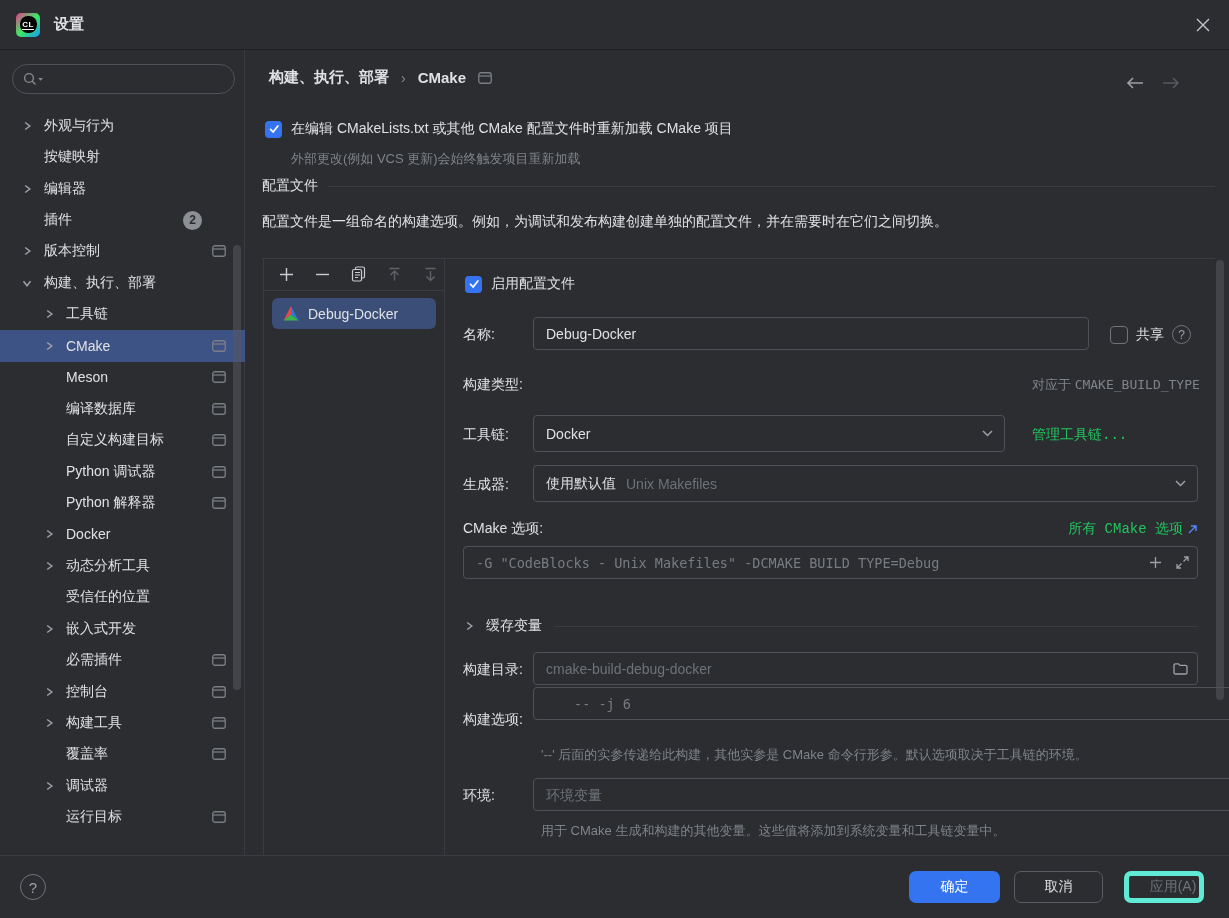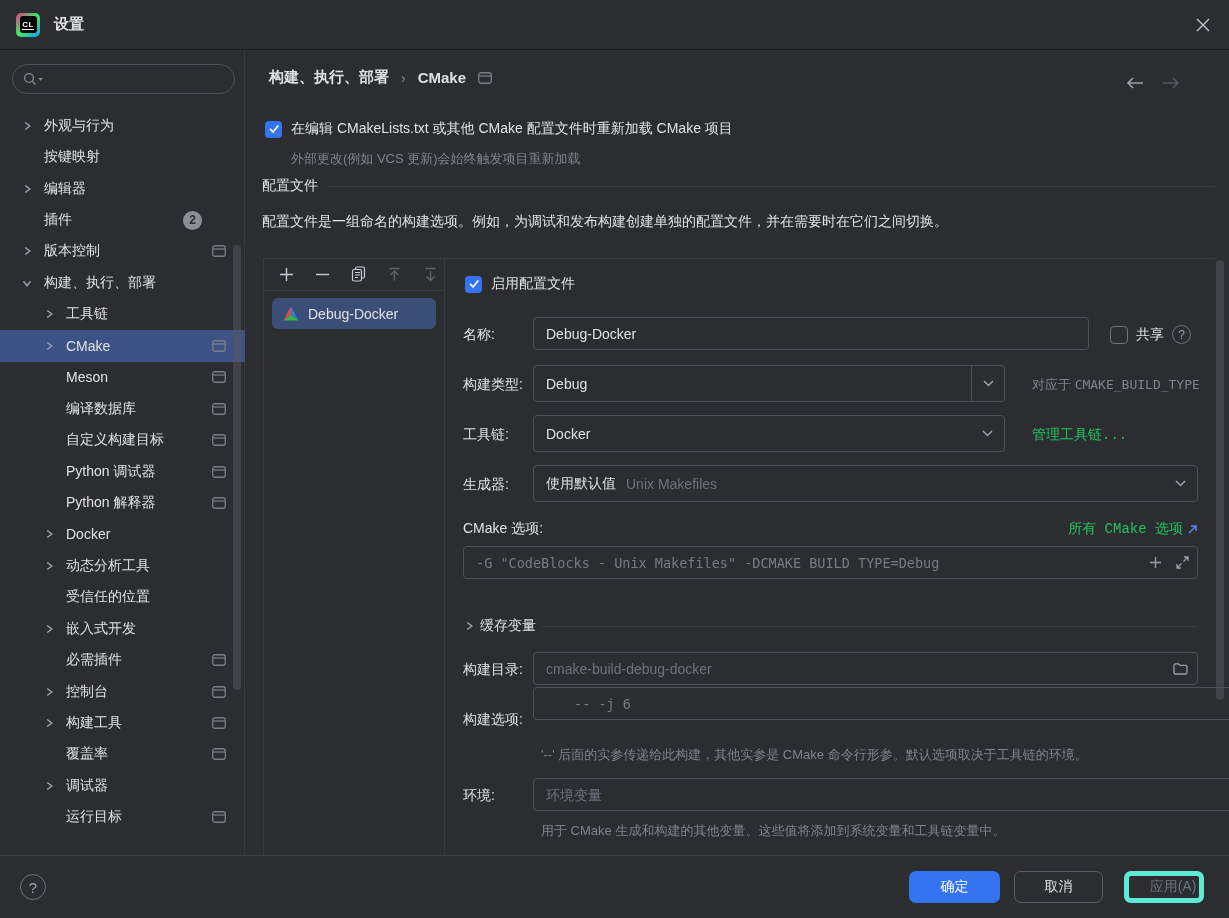--- a/index.html
+++ b/index.html
@@ -10,21 +10,21 @@
     position:relative; overflow:hidden;
   }
   .row { display:flex; align-items:center; }
 
   
   .titlebar { position:absolute; left:0; top:0; width:1229px; height:50px;
     border-bottom:1px solid #1e1f22; display:flex; align-items:center; }
   .app-icon { width:24px; height:24px; margin-left:16px; border-radius:5px;
     background:linear-gradient(135deg,#ed358c 0%,#3bea62 50%,#179af7 100%);
     display:flex; align-items:center; justify-content:center; }
-  .app-icon-inner { width:17px; height:17px; background:#000; border-radius:3px;
+  .app-icon-inner { width:17px; height:17px; background:#000; border-radius:8px;
     color:#fff; font-size:8px; font-weight:bold; display:flex; align-items:center;
     justify-content:center; letter-spacing:0.5px; }
   .app-icon-inner b { border-bottom:1.5px solid #fff; font-weight:bold; }
   .win-title { margin-left:14px; font-size:15px; font-weight:600; color:#dfe1e5; }
   .close-btn { position:absolute; right:14px; top:13px; width:24px; height:24px;
     display:flex; align-items:center; justify-content:center; cursor:pointer; }
 
   
   .sidebar { position:absolute; left:0; top:50px; width:245px; height:805px;
     border-right:1px solid #393b40; }
@@ -631,28 +631,20 @@
     <div class="field" style="left:86px;top:58px;width:556px;height:33px;">
       <input value="Debug-Docker" style="">
     </div>
     <div class="row" style="position:absolute;left:663px;top:66px;gap:8px;">
       <span class="checkbox unchecked" style="width:18px;height:18px;"></span>
       <span>共享</span>
       <span class="help-circle">?</span>
     </div>
 
     <div class="f-label" style="top:117px;">构建类型:</div>
-    <div class="field combo" style="left:86px;top:106px;width:472px;height:37px;">
-      <span>Debug</span>
-      <span class="chev-cell">
-        <svg width="11" height="7" viewBox="0 0 11 7">
-            <polyline points="1,1 5.5,5.5 10,1" fill="none" stroke="#9da0a8" stroke-width="1.5"></polyline>
-          </svg>
-      </span>
-    </div>
     <div class="hint" style="position:absolute;left:585px;top:117px;">
       <span>对应于 </span><span class="mono">CMAKE_BUILD_TYPE</span>
     </div>
 
     <div class="f-label" style="top:167px;">工具链:</div>
     <div class="field combo" style="left:86px;top:156px;width:472px;height:37px;">
       <span>Docker</span>
       <span class="chev">
         <svg width="11" height="7" viewBox="0 0 11 7">
             <polyline points="1,1 5.5,5.5 10,1" fill="none" stroke="#9da0a8" stroke-width="1.5"></polyline>
@@ -688,21 +680,21 @@
             <path d="M6.5 1 V12 M1 6.5 H12" stroke="#9da0a8" stroke-width="1.3"></path>
           </svg>
       </span>
       <span class="icon-btn" style="width:30px;flex:0 0 auto;">
         <svg width="13" height="13" viewBox="0 0 13 13">
             <path d="M7.5 5.5 L12 1 M8 1 H12 V5 M5.5 7.5 L1 12 M1 8 V12 H5" fill="none" stroke="#9da0a8" stroke-width="1.3"></path>
           </svg>
       </span>
     </div>
 
-    <div class="row" style="position:absolute;left:18px;top:358px;right:31px;gap:6px;">
+    <div class="row" style="position:absolute;left:18px;top:358px;right:31px;gap:12px;">
       <svg width="9" height="10" viewBox="0 0 9 10">
           <polyline points="2.2,1.5 6.8,5 2.2,8.5" fill="none" stroke="#9da0a8" stroke-width="1.5"></polyline>
         </svg>
       <span>缓存变量</span>
       <span class="cache-divider"></span>
     </div>
 
     <div class="f-label" style="top:402px;">构建目录:</div>
     <div class="field" style="left:86px;top:393px;width:665px;height:33px;">
       <input placeholder="cmake-build-debug-docker" style="">

